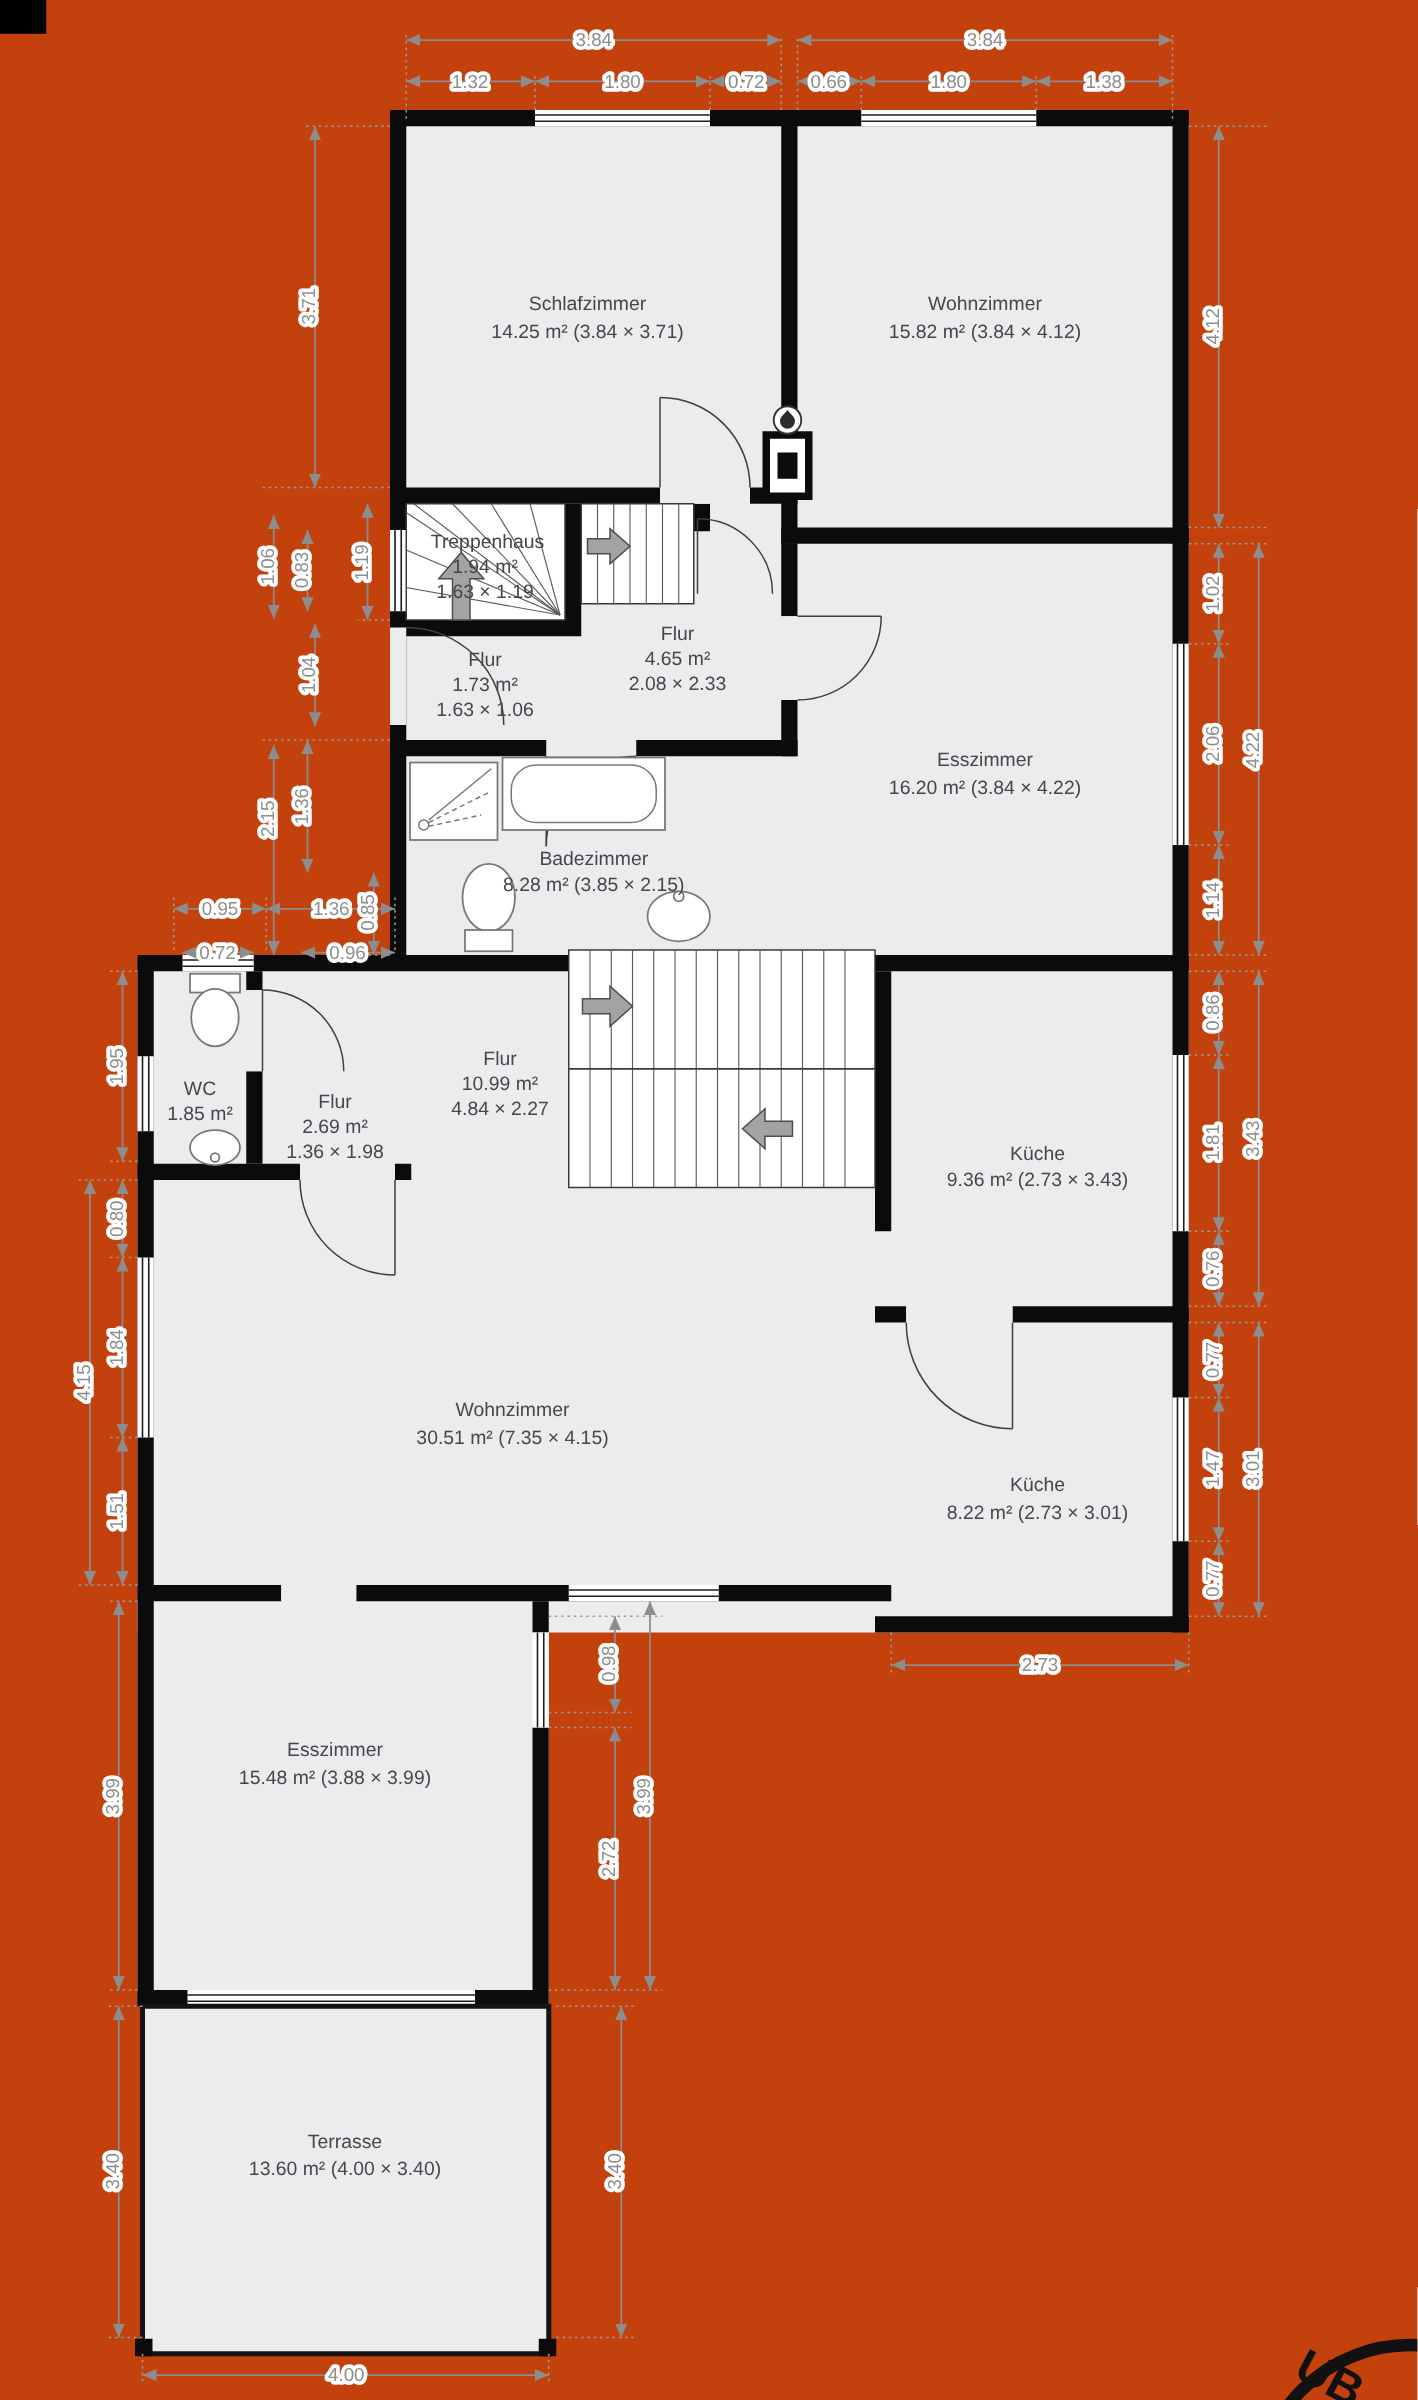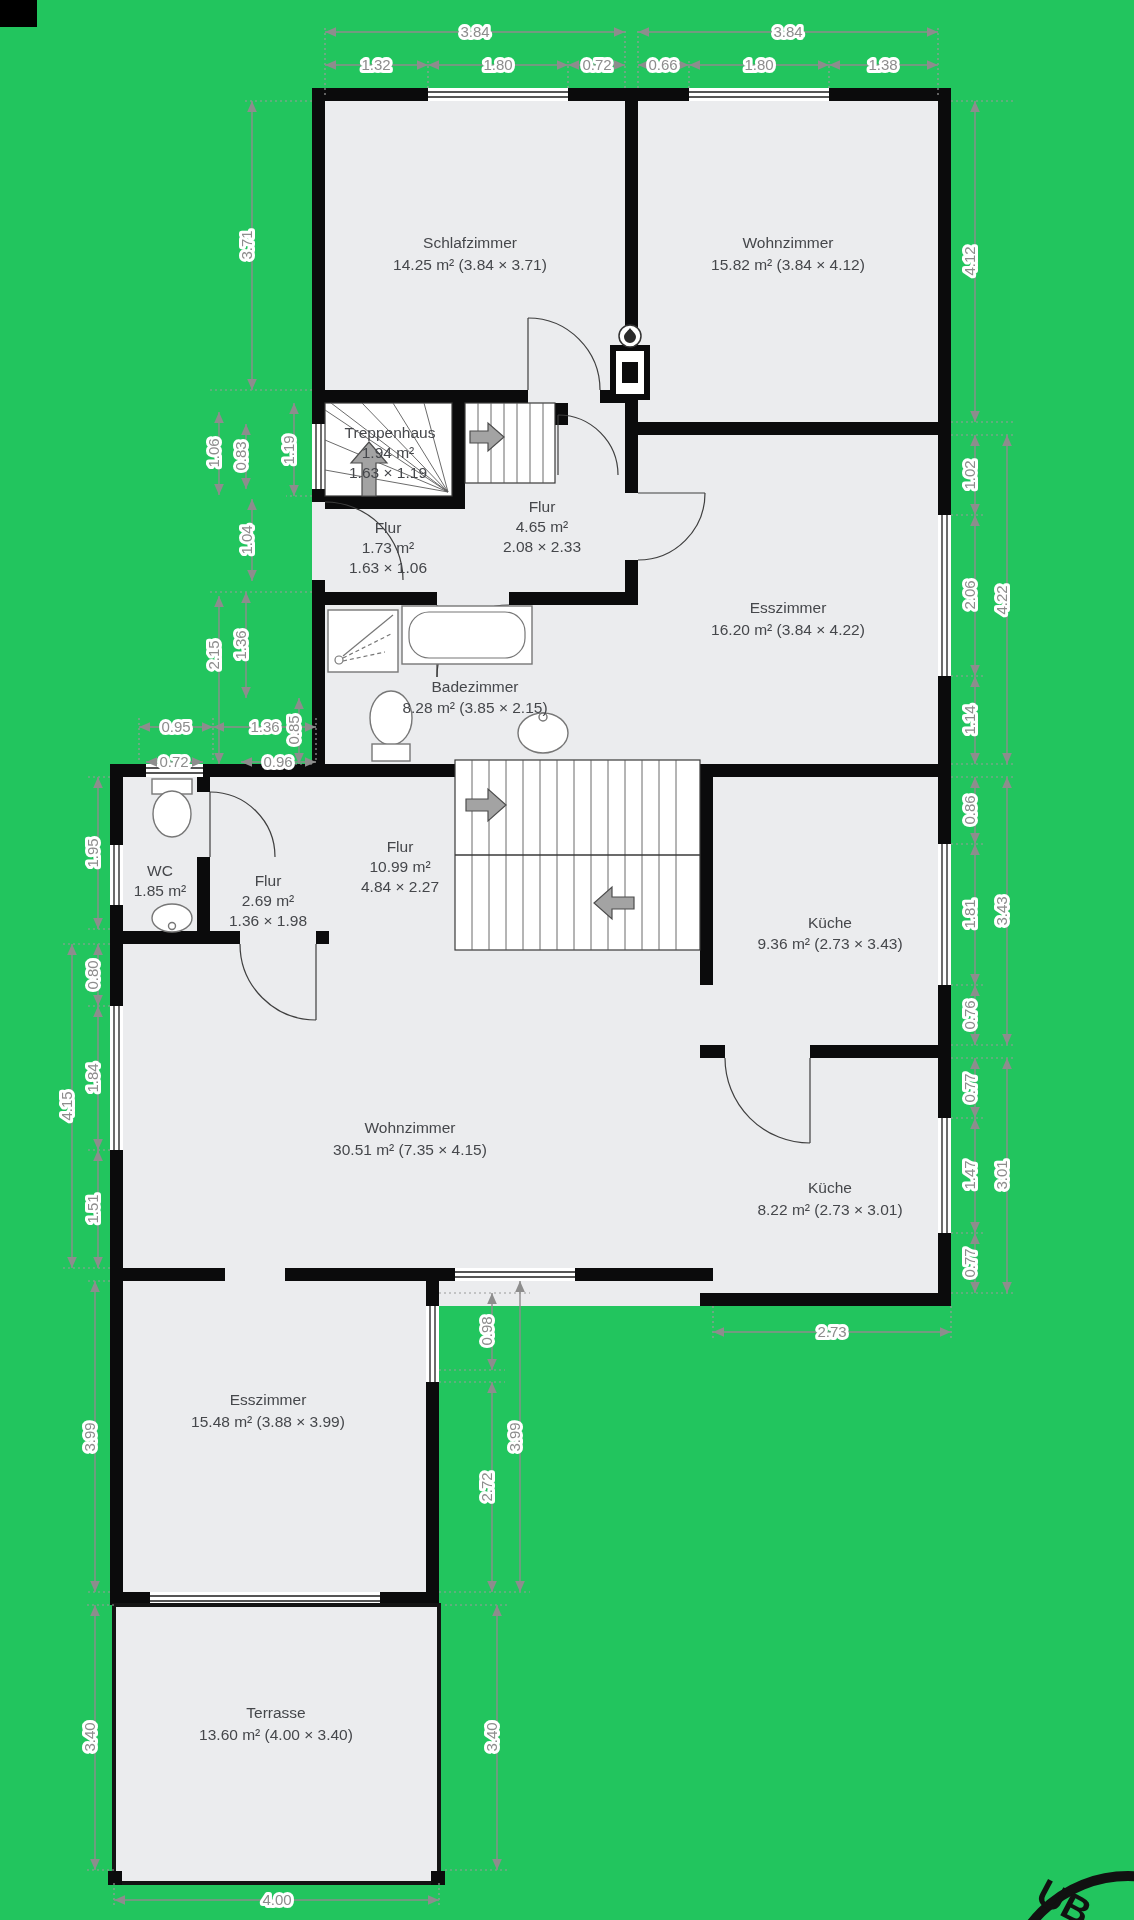--- a/index.html
+++ b/index.html
@@ -1,16 +1,16 @@
 <!DOCTYPE html>
 <html><head>
 <meta charset="utf-8">
 <style>
   html,body{margin:0;padding:0;background:#ffffff;}
-  .page{width:1134px;height:1920px;position:relative;background:#22c55e;overflow:hidden;}
+  .page{width:1134px;height:1920px;position:relative;background:#c2410c;overflow:hidden;}
   svg{display:block;}
   text{font-family:"Liberation Sans","DejaVu Sans",sans-serif;}
   .room-name{font-size:15.5px;fill:#45474b;text-anchor:middle;}
   .dim{font-size:15px;fill:#8d8d8d;text-anchor:middle;paint-order:stroke;stroke:#ffffff;stroke-width:6px;stroke-linejoin:round;}
   .wall{fill:#0b0b0c;}
   .roomfill{fill:#ebecee;}
   .gap{fill:#ebecee;}
   .winbox{fill:#ffffff;}
   .winline{stroke:#1d1d1d;stroke-width:1.3;}
   .dimline{stroke:#8d8d8d;stroke-width:1.4;}

